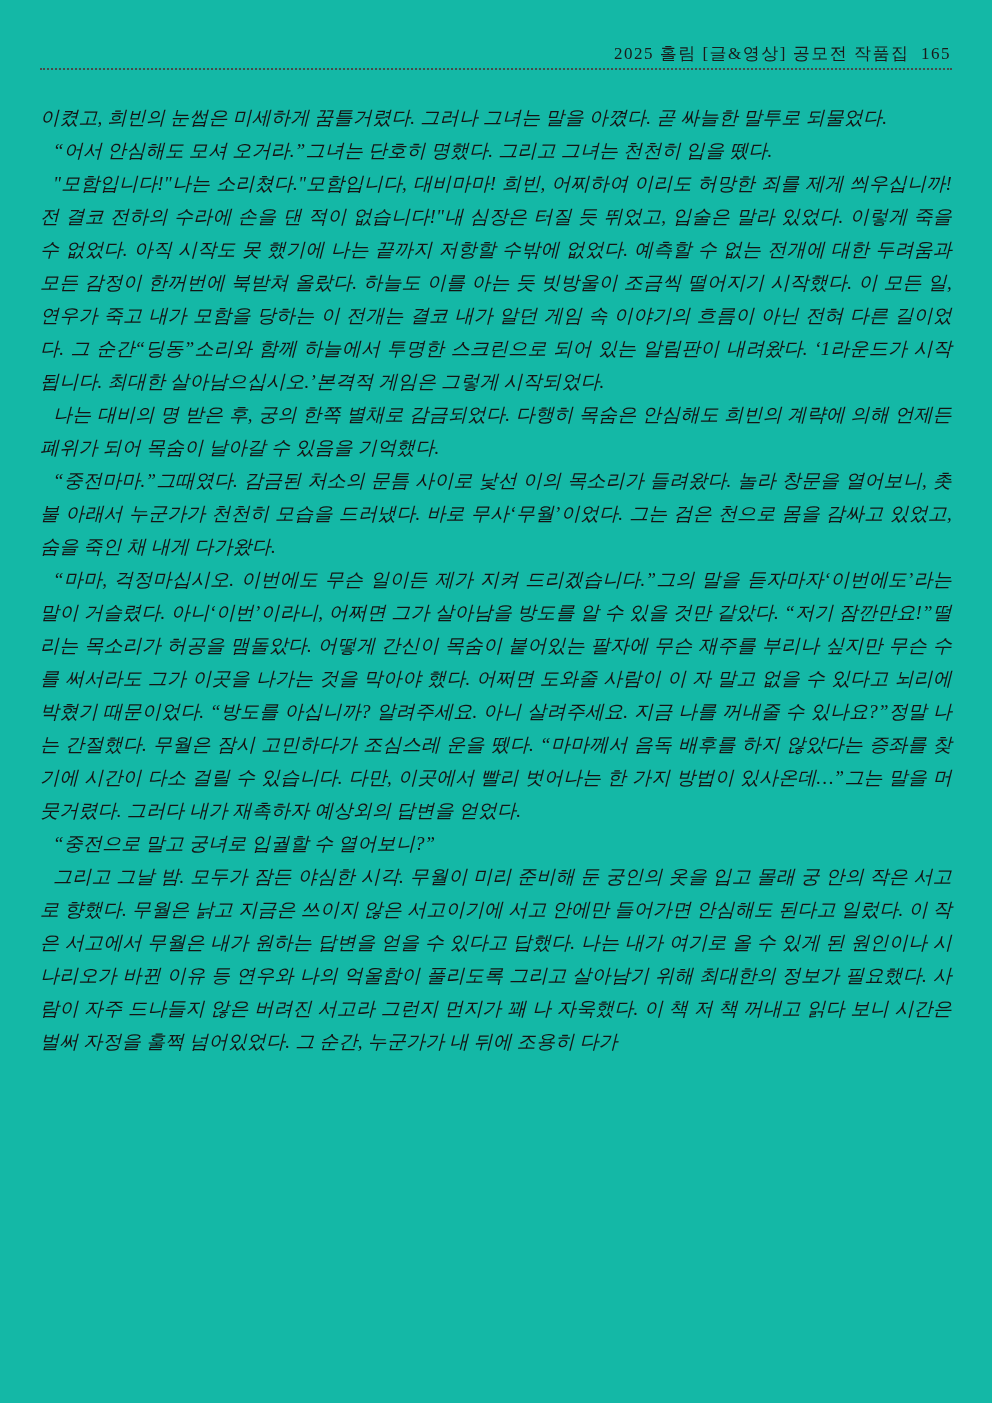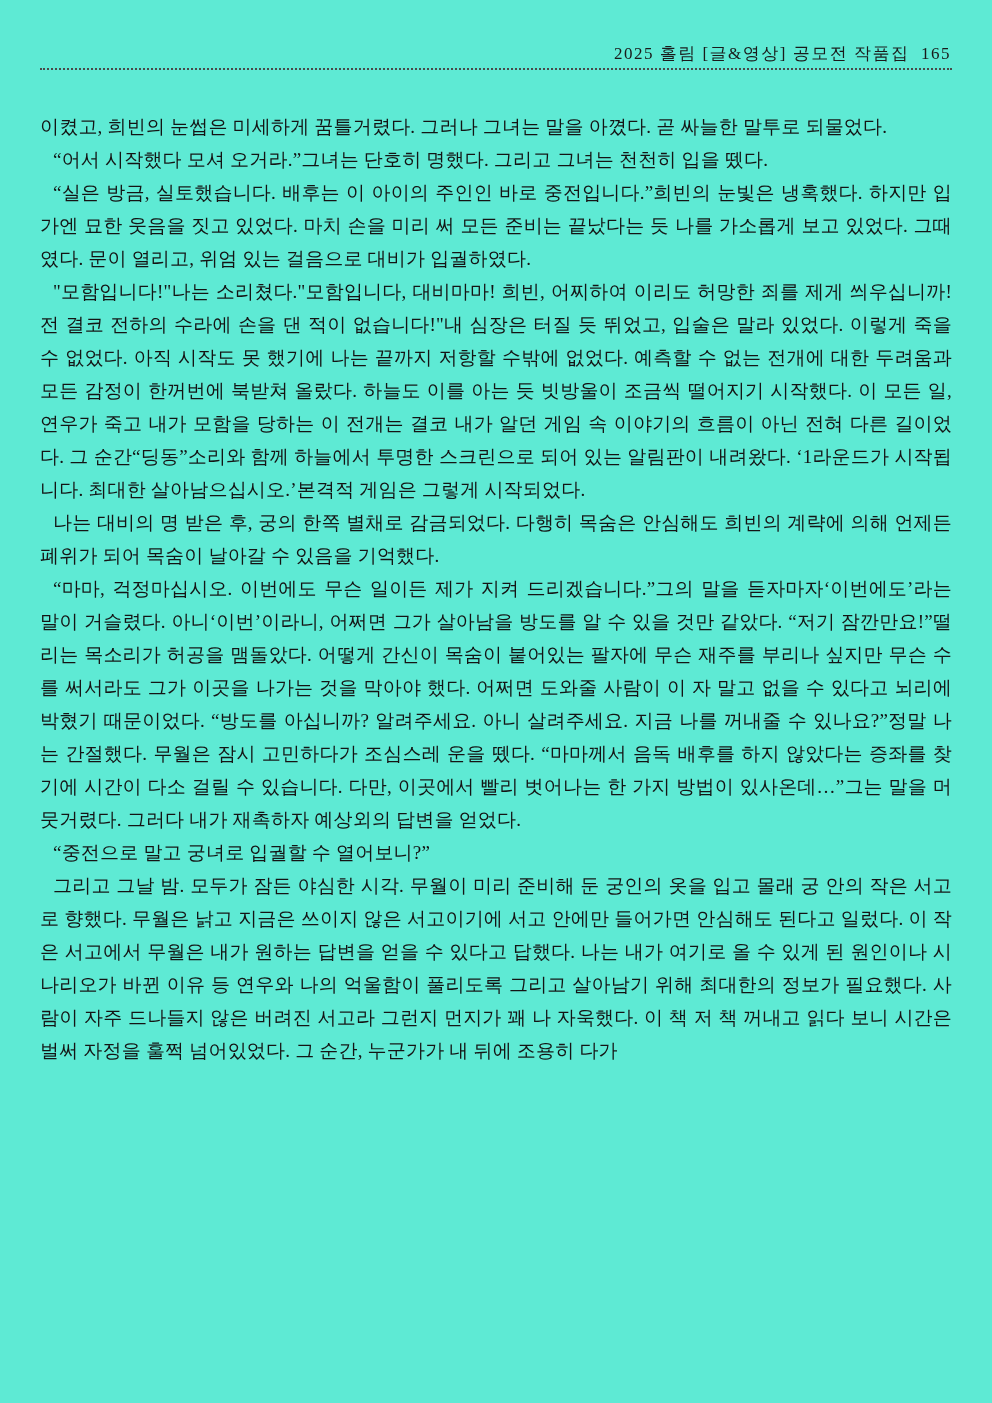--- a/index.html
+++ b/index.html
@@ -5,21 +5,21 @@
 <style>
   html, body {
     margin: 0;
     padding: 0;
     background: #ffffff;
   }
   .page {
     position: relative;
     width: 992px;
     height: 1403px;
-    background: #5eead4;
+    background: #14b8a6;
     font-family: "Liberation Serif", "DejaVu Serif", serif;
     color: #141414;
     overflow: hidden;
   }
   .running-head {
     position: absolute;
     top: 42px;
     right: 41px;
     font-size: 17px;
     letter-spacing: 1.5px;
@@ -29,28 +29,29 @@
   .header-rule {
     position: absolute;
     top: 68px;
     left: 40px;
     width: 912px;
     height: 0;
     border-top: 2px dotted #4a4a4a;
   }
   .story {
     position: absolute;
-    top: 110px;
+    top: 101px;
     left: 40px;
     width: 912px;
     font-size: 19px;
     line-height: 33px;
     text-align: justify;
     text-justify: inter-word;
     letter-spacing: 0.2px;
+    font-style: italic;
   }
   .story p {
     margin: 0;
     padding: 0;
     word-break: normal;
   }
   .story p.indent {
     text-indent: 13px;
   }
 </style>
@@ -58,22 +59,22 @@
 <body>
 
 <div class="page">
 
   <div class="running-head">2025 홀림 [글&amp;영상] 공모전 작품집  165</div>
 
   <div class="header-rule"></div>
 
   <div class="story">
     <p class="para">이켰고, 희빈의 눈썹은 미세하게 꿈틀거렸다. 그러나 그녀는 말을 아꼈다. 곧 싸늘한 말투로 되물었다.</p>
-    <p class="para indent">“어서 시작했다 모셔 오거라.”그녀는 단호히 명했다. 그리고 그녀는 천천히 입을 뗐다.</p>
-    <p class="para indent">“실은 방금, 실토했습니다. 배후는 이 아이의 주인인 바로 중전입니다.”희빈의 눈빛은 냉혹했다. 하지만 입가엔 묘한 웃음을 짓고 있었다. 마치 손을 미리 써 모든 준비는 끝났다는 듯 나를 가소롭게 보고 있었다. 그때였다. 문이 열리고, 위엄 있는 걸음으로 대비가 입궐하였다.</p>
+    <p class="para indent">“어서 안심해도 모셔 오거라.”그녀는 단호히 명했다. 그리고 그녀는 천천히 입을 뗐다.</p>
     <p class="para indent">"모함입니다!"나는 소리쳤다."모함입니다, 대비마마! 희빈, 어찌하여 이리도 허망한 죄를 제게 씌우십니까! 전 결코 전하의 수라에 손을 댄 적이 없습니다!"내 심장은 터질 듯 뛰었고, 입술은 말라 있었다. 이렇게 죽을 수 없었다. 아직 시작도 못 했기에 나는 끝까지 저항할 수밖에 없었다. 예측할 수 없는 전개에 대한 두려움과 모든 감정이 한꺼번에 북받쳐 올랐다. 하늘도 이를 아는 듯 빗방울이 조금씩 떨어지기 시작했다. 이 모든 일, 연우가 죽고 내가 모함을 당하는 이 전개는 결코 내가 알던 게임 속 이야기의 흐름이 아닌 전혀 다른 길이었다. 그 순간“딩동”소리와 함께 하늘에서 투명한 스크린으로 되어 있는 알림판이 내려왔다. ‘1라운드가 시작됩니다. 최대한 살아남으십시오.’본격적 게임은 그렇게 시작되었다.</p>
     <p class="para indent">나는 대비의 명 받은 후, 궁의 한쪽 별채로 감금되었다. 다행히 목숨은 안심해도 희빈의 계략에 의해 언제든 폐위가 되어 목숨이 날아갈 수 있음을 기억했다.</p>
+    <p class="para indent">“중전마마.”그때였다. 감금된 처소의 문틈 사이로 낯선 이의 목소리가 들려왔다. 놀라 창문을 열어보니, 촛불 아래서 누군가가 천천히 모습을 드러냈다. 바로 무사‘무월’이었다. 그는 검은 천으로 몸을 감싸고 있었고, 숨을 죽인 채 내게 다가왔다.</p>
     <p class="para indent">“마마, 걱정마십시오. 이번에도 무슨 일이든 제가 지켜 드리겠습니다.”그의 말을 듣자마자‘이번에도’라는 말이 거슬렸다. 아니‘이번’이라니, 어쩌면 그가 살아남을 방도를 알 수 있을 것만 같았다. “저기 잠깐만요!”떨리는 목소리가 허공을 맴돌았다. 어떻게 간신이 목숨이 붙어있는 팔자에 무슨 재주를 부리나 싶지만 무슨 수를 써서라도 그가 이곳을 나가는 것을 막아야 했다. 어쩌면 도와줄 사람이 이 자 말고 없을 수 있다고 뇌리에 박혔기 때문이었다. “방도를 아십니까? 알려주세요. 아니 살려주세요. 지금 나를 꺼내줄 수 있나요?”정말 나는 간절했다. 무월은 잠시 고민하다가 조심스레 운을 뗐다. “마마께서 음독 배후를 하지 않았다는 증좌를 찾기에 시간이 다소 걸릴 수 있습니다. 다만, 이곳에서 빨리 벗어나는 한 가지 방법이 있사온데…”그는 말을 머뭇거렸다. 그러다 내가 재촉하자 예상외의 답변을 얻었다.</p>
     <p class="para indent">“중전으로 말고 궁녀로 입궐할 수 열어보니?”</p>
     <p class="para indent">그리고 그날 밤. 모두가 잠든 야심한 시각. 무월이 미리 준비해 둔 궁인의 옷을 입고 몰래 궁 안의 작은 서고로 향했다. 무월은 낡고 지금은 쓰이지 않은 서고이기에 서고 안에만 들어가면 안심해도 된다고 일렀다. 이 작은 서고에서 무월은 내가 원하는 답변을 얻을 수 있다고 답했다. 나는 내가 여기로 올 수 있게 된 원인이나 시나리오가 바뀐 이유 등 연우와 나의 억울함이 풀리도록 그리고 살아남기 위해 최대한의 정보가 필요했다. 사람이 자주 드나들지 않은 버려진 서고라 그런지 먼지가 꽤 나 자욱했다. 이 책 저 책 꺼내고 읽다 보니 시간은 벌써 자정을 훌쩍 넘어있었다. 그 순간, 누군가가 내 뒤에 조용히 다가</p>
   </div>
 
 </div>
 
 </body></html>

